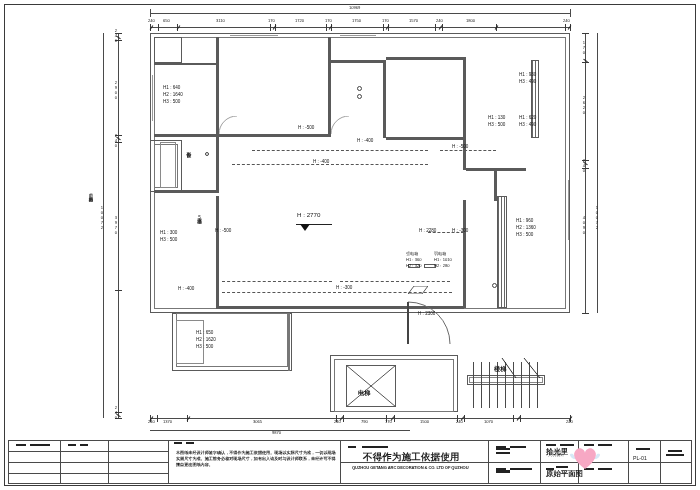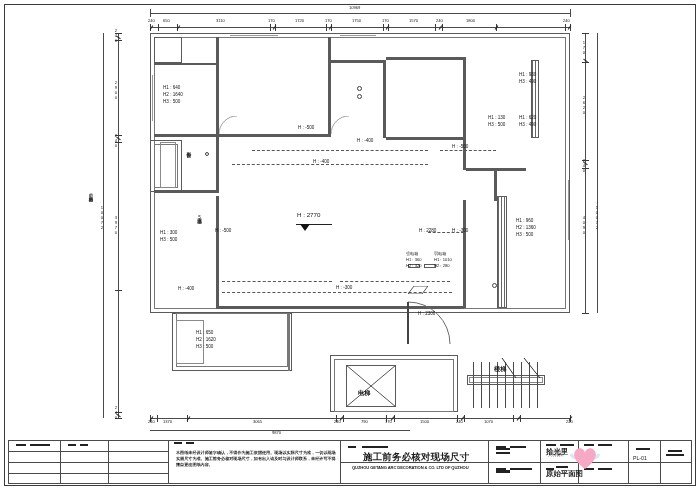--- a/index.html
+++ b/index.html
@@ -394,21 +394,21 @@
     <div class="blk" style="left:560px;top:444px;width:14px;"></div>
     <div class="txt t4" style="left:548px;top:453px;color:#333;">大易设计</div>
     <div class="blk" style="left:556px;top:466px;width:12px;"></div>
     <div class="blk" style="left:546px;top:468px;width:8px;"></div>
     <div class="blk" style="left:584px;top:444px;width:10px;"></div>
     <div class="blk" style="left:598px;top:444px;width:14px;"></div>
     <div class="blk" style="left:584px;top:468px;width:10px;"></div>
     <div class="blk" style="left:598px;top:468px;width:14px;"></div>
 
     <div>
-      <div class="txt t9 bold" style="left:363px;top:452px;letter-spacing:0.3px;">施工前务必核对现场尺寸</div>
+      <div class="txt t9 bold" style="left:363px;top:452px;letter-spacing:0.3px;">不得作为施工依据使用</div>
       <div class="txt t4" style="left:352px;top:466px;font-weight:bold;letter-spacing:-0.1px;">QUZHOU GETANG ARC DECORATION &amp; CO. LTD OF QUZHOU</div>
     </div>
 
     <div>
       <div class="blk" style="left:496px;top:448px;width:14px;height:2px;"></div>
       <div class="blk" style="left:496px;top:452px;width:14px;height:2px;"></div>
       <div class="blk" style="left:496px;top:470px;width:14px;height:3px;"></div>
       <div class="txt t7 bold" style="left:546px;top:448px;">拾光里</div>
       <div class="txt t7 bold" style="left:546px;top:470px;">原始平面图</div>
     </div>

